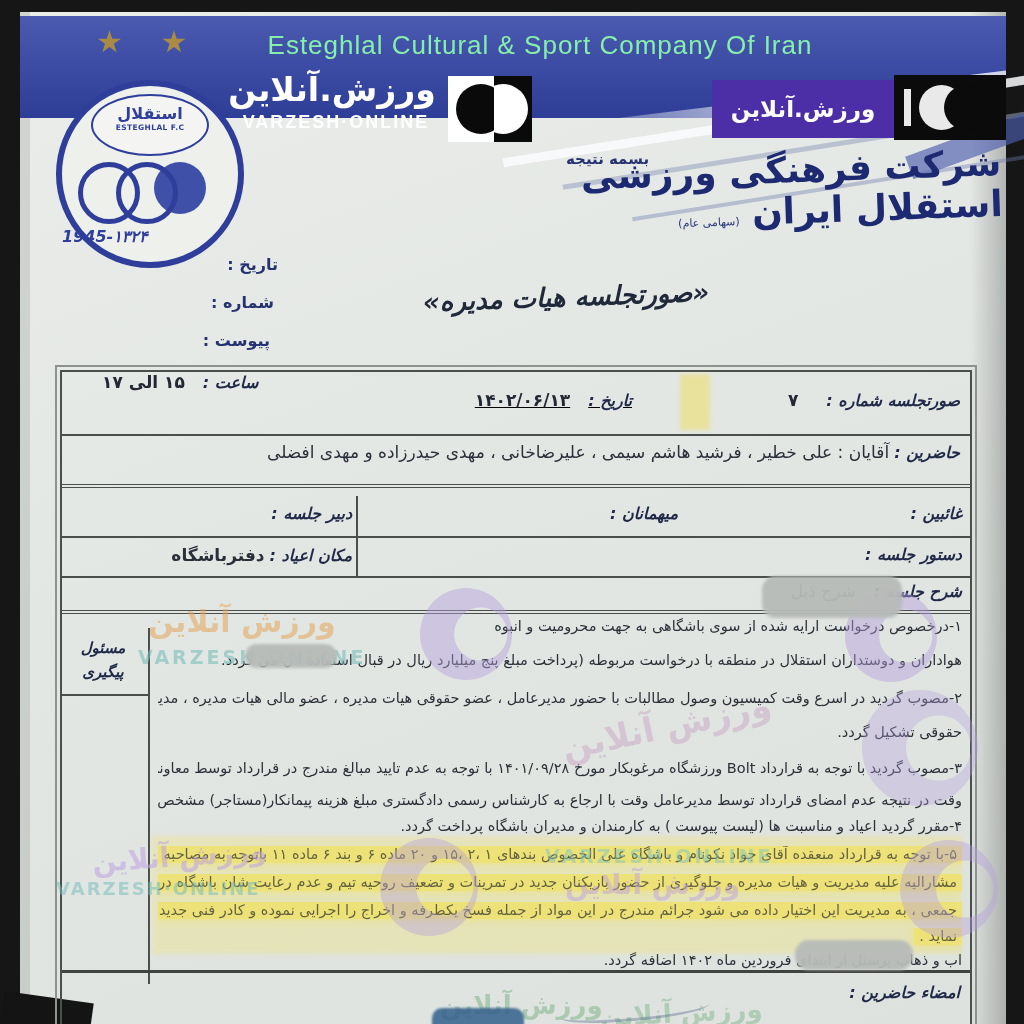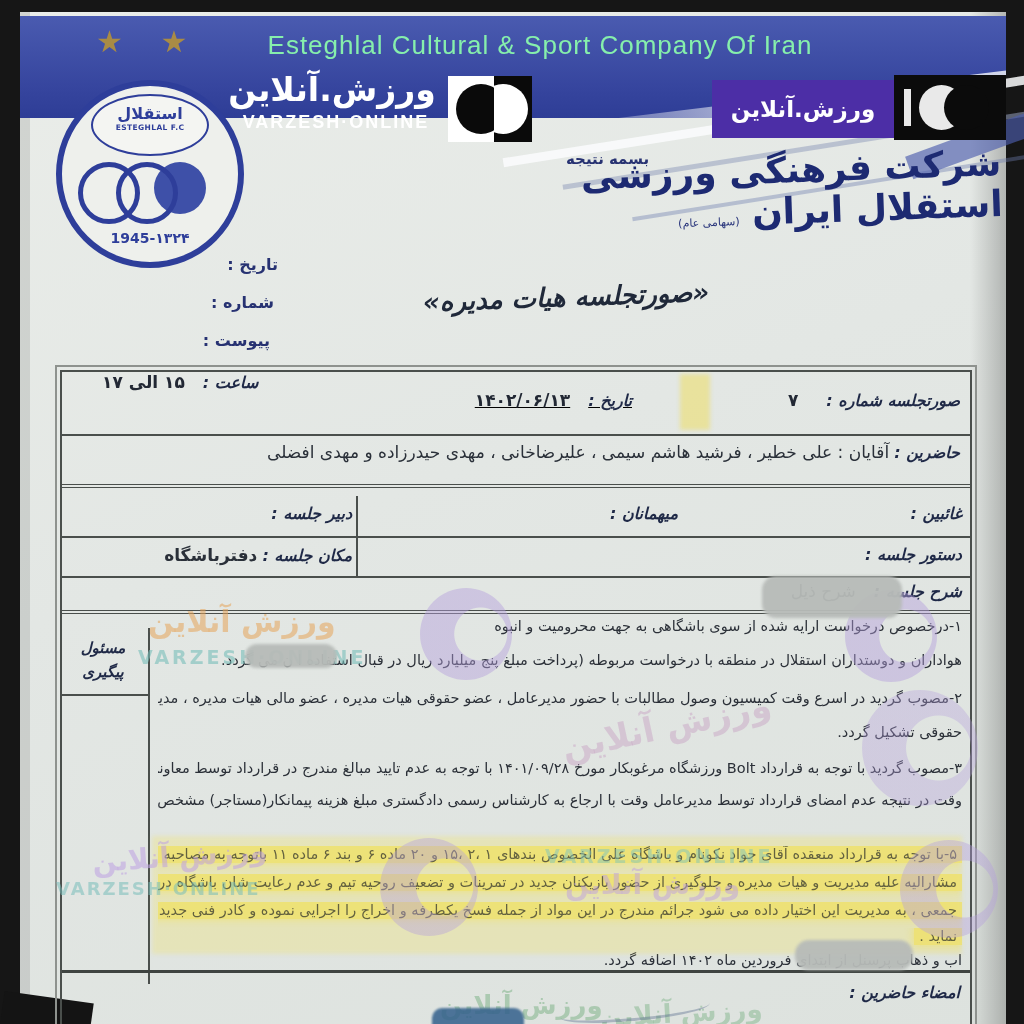--- a/index.html
+++ b/index.html
@@ -30,22 +30,22 @@
   
   .logo{left:56px;top:80px;width:176px;height:176px;border-radius:50%;
         background:#eef0ec;border:6px solid #2e3e9a;z-index:6;}
   .logo-oval{position:absolute;left:50%;transform:translateX(-50%);top:8px;width:114px;height:58px;
         border:2px solid #2e3e9a;border-radius:50%;background:#f4f5f2;text-align:center;}
   .logo-fa{font-size:16px;color:#2e3e9a;font-weight:700;margin-top:8px;}
   .logo-en{font-size:7.5px;color:#2e3e9a;font-weight:700;letter-spacing:0.4px;}
   .ring{position:absolute;width:52px;height:52px;border-radius:50%;top:76px;}
   .ring.o{border:5px solid #2e3e9a;background:transparent;z-index:2;}
   .ring.f{background:#3e50a8;z-index:1;}
-  .logo-years{position:absolute;bottom:16px;width:100%;text-align:center;
-        font-size:14px;color:#2e3e9a;font-weight:700;}
+  .logo-years{position:absolute;bottom:16px;width:100%;text-align:left;
+        font-size:16px;color:#2e3e9a;font-weight:700;font-style:italic;}
   
   .vz-fa{left:226px;top:70px;width:212px;text-align:center;font-size:33px;font-weight:700;color:#fff;z-index:7;}
   .vz-en{left:230px;top:112px;width:212px;text-align:center;font-size:18px;color:#fff;
          letter-spacing:2px;font-weight:700;z-index:7;font-family:"Liberation Sans",sans-serif;}
   .vz-mark{left:448px;top:76px;width:84px;height:66px;display:flex;z-index:7;}
   .vz-mark .p1{flex:1.2;background:#fff;position:relative;overflow:hidden;}
   .vz-mark .p1 i{position:absolute;top:8px;right:-12px;width:50px;height:50px;border-radius:50%;background:#0a0a0a;}
   .vz-mark .p2{flex:1;background:#0a0a0a;position:relative;overflow:hidden;}
   .vz-mark .p2 i{position:absolute;top:8px;left:-16px;width:50px;height:50px;border-radius:50%;background:#fff;}
   
@@ -185,21 +185,21 @@
       <div class="vdiv" style="left:294px;height:40px;"></div>
       <span class="abs formlab rtl" style="right:8px;top:8px;">غائبین :</span>
       <span class="abs formlab rtl" style="left:548px;top:8px;">میهمانان :</span>
       <span class="abs formlab rtl" style="right:618px;top:8px;">دبیر جلسه :</span>
     </div>
 
     <div class="row bb2" style="top:166px;height:38px;">
       <div class="vdiv" style="left:294px;height:38px;"></div>
       <span class="abs formlab rtl" style="right:8px;top:7px;">دستور جلسه :</span>
       <div class="abs rtl" style="right:618px;top:7px;">
-        <span class="formlab">مکان جلسه :</span>
+        <span class="formlab">مکان اعیاد :</span>
         <span class="hand" style="font-weight:700;text-align:right;">دفترباشگاه</span>
       </div>
     </div>
 
     <div class="row bbd" style="top:204px;height:34px;">
       <div class="abs rtl" style="right:8px;top:5px;">
         <span class="formlab">شرح جلسه :</span><span class="gap18"></span><span class="hand">شرح ذیل</span>
       </div>
     </div>
 
@@ -209,20 +209,21 @@
       <div class="abs" style="left:0;top:66px;width:86px;border-top:2px solid #4a4f4c;"></div>
     </div>
 
     <div class="bodybox">
       <div class="bline" style="top:4px;"><span>۱-درخصوص درخواست ارایه شده از سوی باشگاهی      به جهت محرومیت و انبوه</span></div>
       <div class="bline" style="top:38px;"><span>هواداران و دوستداران استقلال در منطقه با درخواست مربوطه (پرداخت مبلغ پنج میلیارد ریال در قبال استفاده ا    ن می گردد.</span></div>
       <div class="bline" style="top:76px;"><span>۲-مصوب گردید در اسرع وقت کمیسیون وصول مطالبات با حضور مدیرعامل ، عضو حقوقی هیات مدیره ، عضو مالی هیات مدیره ، مدیر مالی و مدیر</span></div>
       <div class="bline" style="top:110px;"><span>حقوقی تشکیل گردد.</span></div>
       <div class="bline" style="top:146px;"><span>۳-مصوب گردید با توجه به قرارداد Bolt ورزشگاه مرغوبکار مورخ ۱۴۰۱/۰۹/۲۸ با توجه به عدم تایید مبالغ مندرج در قرارداد توسط معاونت حقوقی</span></div>
       <div class="bline" style="top:178px;"><span>وقت در نتیجه عدم امضای قرارداد توسط مدیرعامل وقت با ارجاع به کارشناس رسمی دادگستری مبلغ هزینه پیمانکار(مستاجر) مشخص گردد</span></div>
+      <div class="bline" style="top:204px;"><span>۴-مقرر گردید اعیاد و مناسبت ها (لیست پیوست ) به کارمندان و مدیران باشگاه پرداخت گردد.</span></div>
       <div class="bline hl" style="top:232px;"><span>۵-با توجه به قرارداد منعقده آقای جواد نکونام و باشگاه علی الخصوص بندهای ۱ ،۲ ،۱۵ و ۲۰ ماده ۶ و بند ۶ ماده ۱۱ باتوجه به مصاحبه های متعدد</span></div>
       <div class="bline hl" style="top:260px;"><span>مشارالیه علیه مدیریت و هیات مدیره و جلوگیری از حضور بازیکنان جدید در تمرینات و تضعیف روحیه تیم و عدم رعایت شان باشگاه در رسانه های</span></div>
       <div class="bline hl" style="top:288px;"><span>جمعی ، به مدیریت این اختیار داده می شود جرائم مندرج در این مواد از جمله فسخ یکطرفه و اخراج را اجرایی نموده و کادر فنی جدید را منصوب</span></div>
       <div class="bline hl" style="top:314px;"><span>نماید .</span></div>
       <div class="bline" style="top:338px;"><span>  اب و ذهاب پرسنل از ابتدای فروردین ماه ۱۴۰۲ اضافه گردد.</span></div>
     </div>
 
     <div class="row" style="top:598px;height:56px;border-top:3px solid #3f4441;">
       <span class="abs formlab rtl" style="right:10px;top:10px;">امضاء حاضرین :</span>
     </div>

